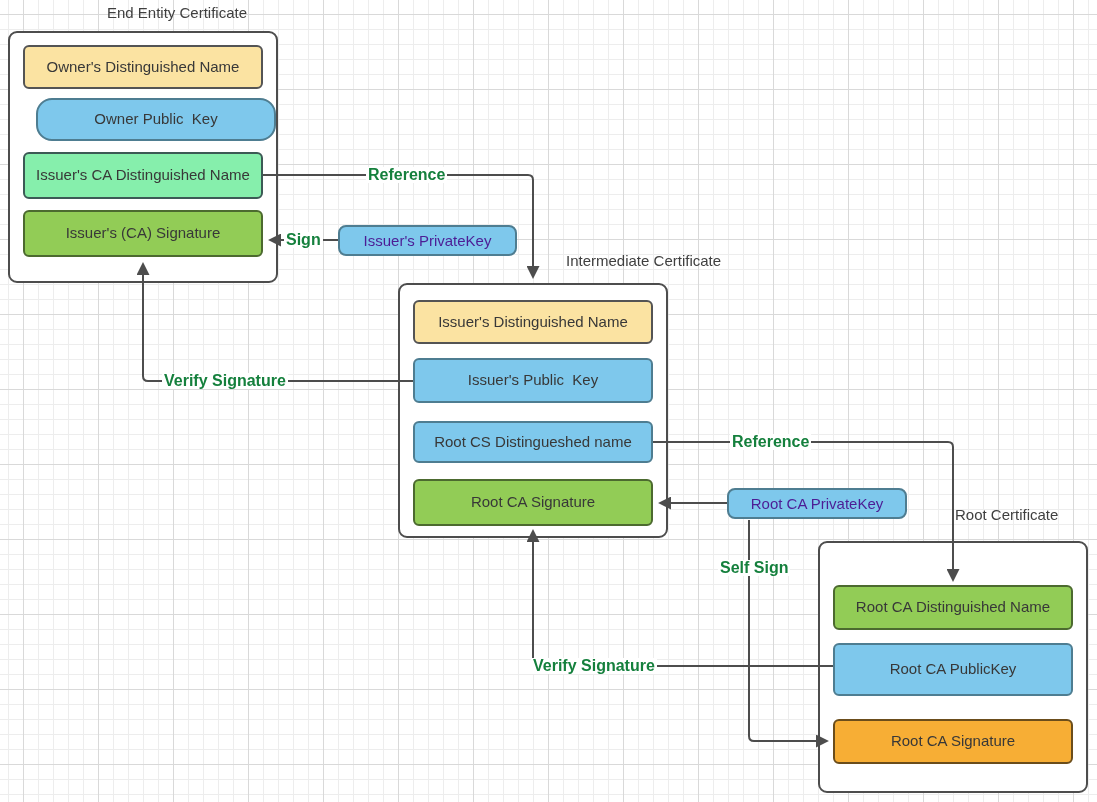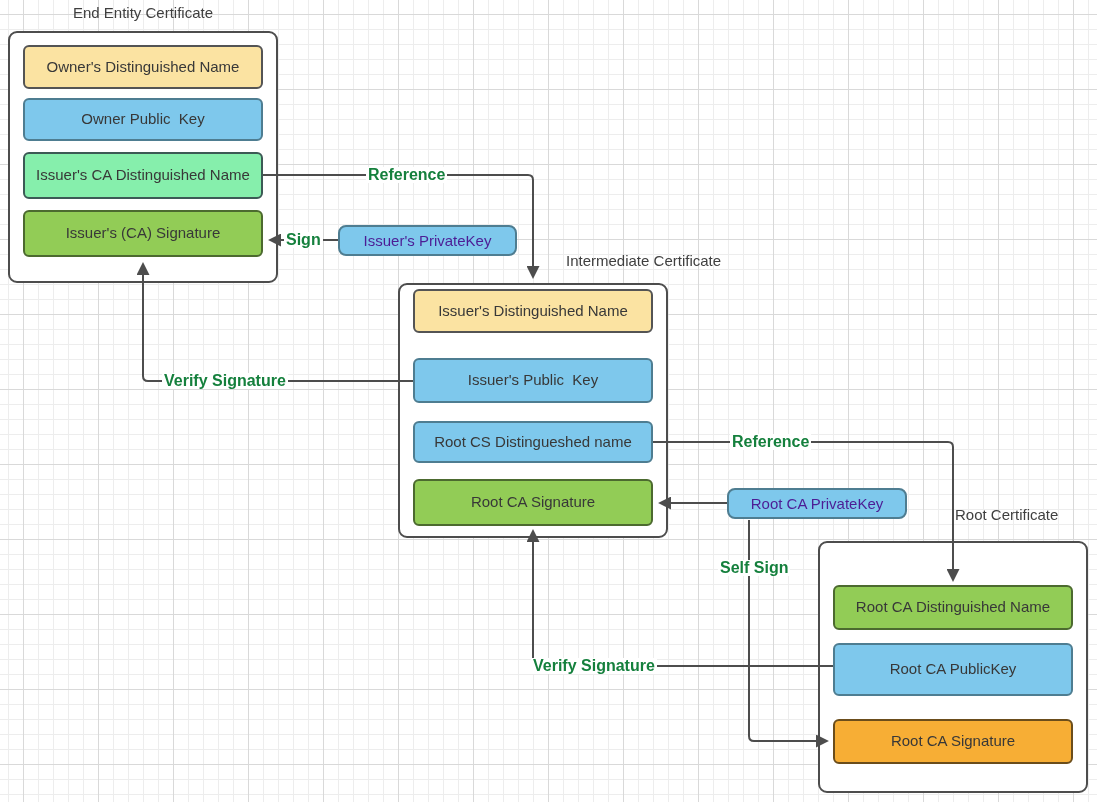--- a/index.html
+++ b/index.html
@@ -91,33 +91,33 @@
       <path d="M263,175 L528,175 Q533,175 533,180 L533,277" marker-end="url(#arrow)"></path>
       <path d="M338,240 L270,240" marker-end="url(#arrow)"></path>
       <path d="M413,381 L148,381 Q143,381 143,376 L143,264" marker-end="url(#arrow)"></path>
       <path d="M653,442 L948,442 Q953,442 953,447 L953,580" marker-end="url(#arrow)"></path>
       <path d="M727,503 L660,503" marker-end="url(#arrow)"></path>
       <path d="M749,520 L749,736 Q749,741 754,741 L827,741" marker-end="url(#arrow)"></path>
       <path d="M833,666 L538,666 Q533,666 533,661 L533,531" marker-end="url(#arrow)"></path>
     </g>
   </svg>
 
-  <div class="group-title" style="left:8px;top:4px;width:270px;text-align:center;">End Entity Certificate</div>
+  <div class="group-title" style="left:8px;top:4px;width:270px;text-align:center;padding-left:34px;">End Entity Certificate</div>
 
   <div class="group" style="left:8px;top:31px;width:270px;height:252px;">
     <div class="field yellow" style="left:13px;top:12px;width:240px;height:44px;">Owner's Distinguished Name</div>
-    <div class="field blue" style="left:13px;top:65px;width:240px;height:43px;">Owner Public  Key</div>
+    <div class="field blue" style="left:26px;top:65px;width:240px;height:43px;border-radius:16px;">Owner Public  Key</div>
     <div class="field teal" style="left:13px;top:119px;width:240px;height:47px;">Issuer's CA Distinguished Name</div>
     <div class="field green" style="left:13px;top:177px;width:240px;height:47px;">Issuer's (CA) Signature</div>
   </div>
 
   <div class="group-title" style="left:566px;top:252px;">Intermediate Certificate</div>
 
   <div class="group" style="left:398px;top:283px;width:270px;height:255px;">
-    <div class="field yellow" style="left:13px;top:4px;width:240px;height:44px;">Issuer's Distinguished Name</div>
+    <div class="field yellow" style="left:13px;top:15px;width:240px;height:44px;">Issuer's Distinguished Name</div>
     <div class="field blue" style="left:13px;top:73px;width:240px;height:45px;">Issuer's Public  Key</div>
     <div class="field blue" style="left:13px;top:136px;width:240px;height:42px;">Root CS Distingueshed name</div>
     <div class="field green" style="left:13px;top:194px;width:240px;height:47px;">Root CA Signature</div>
   </div>
 
   <div class="group-title" style="left:955px;top:506px;">Root Certificate</div>
 
   <div class="group" style="left:818px;top:541px;width:270px;height:252px;">
     <div class="field green" style="left:13px;top:42px;width:240px;height:45px;">Root CA Distinguished Name</div>
     <div class="field blue" style="left:13px;top:100px;width:240px;height:53px;">Root CA PublicKey</div>

